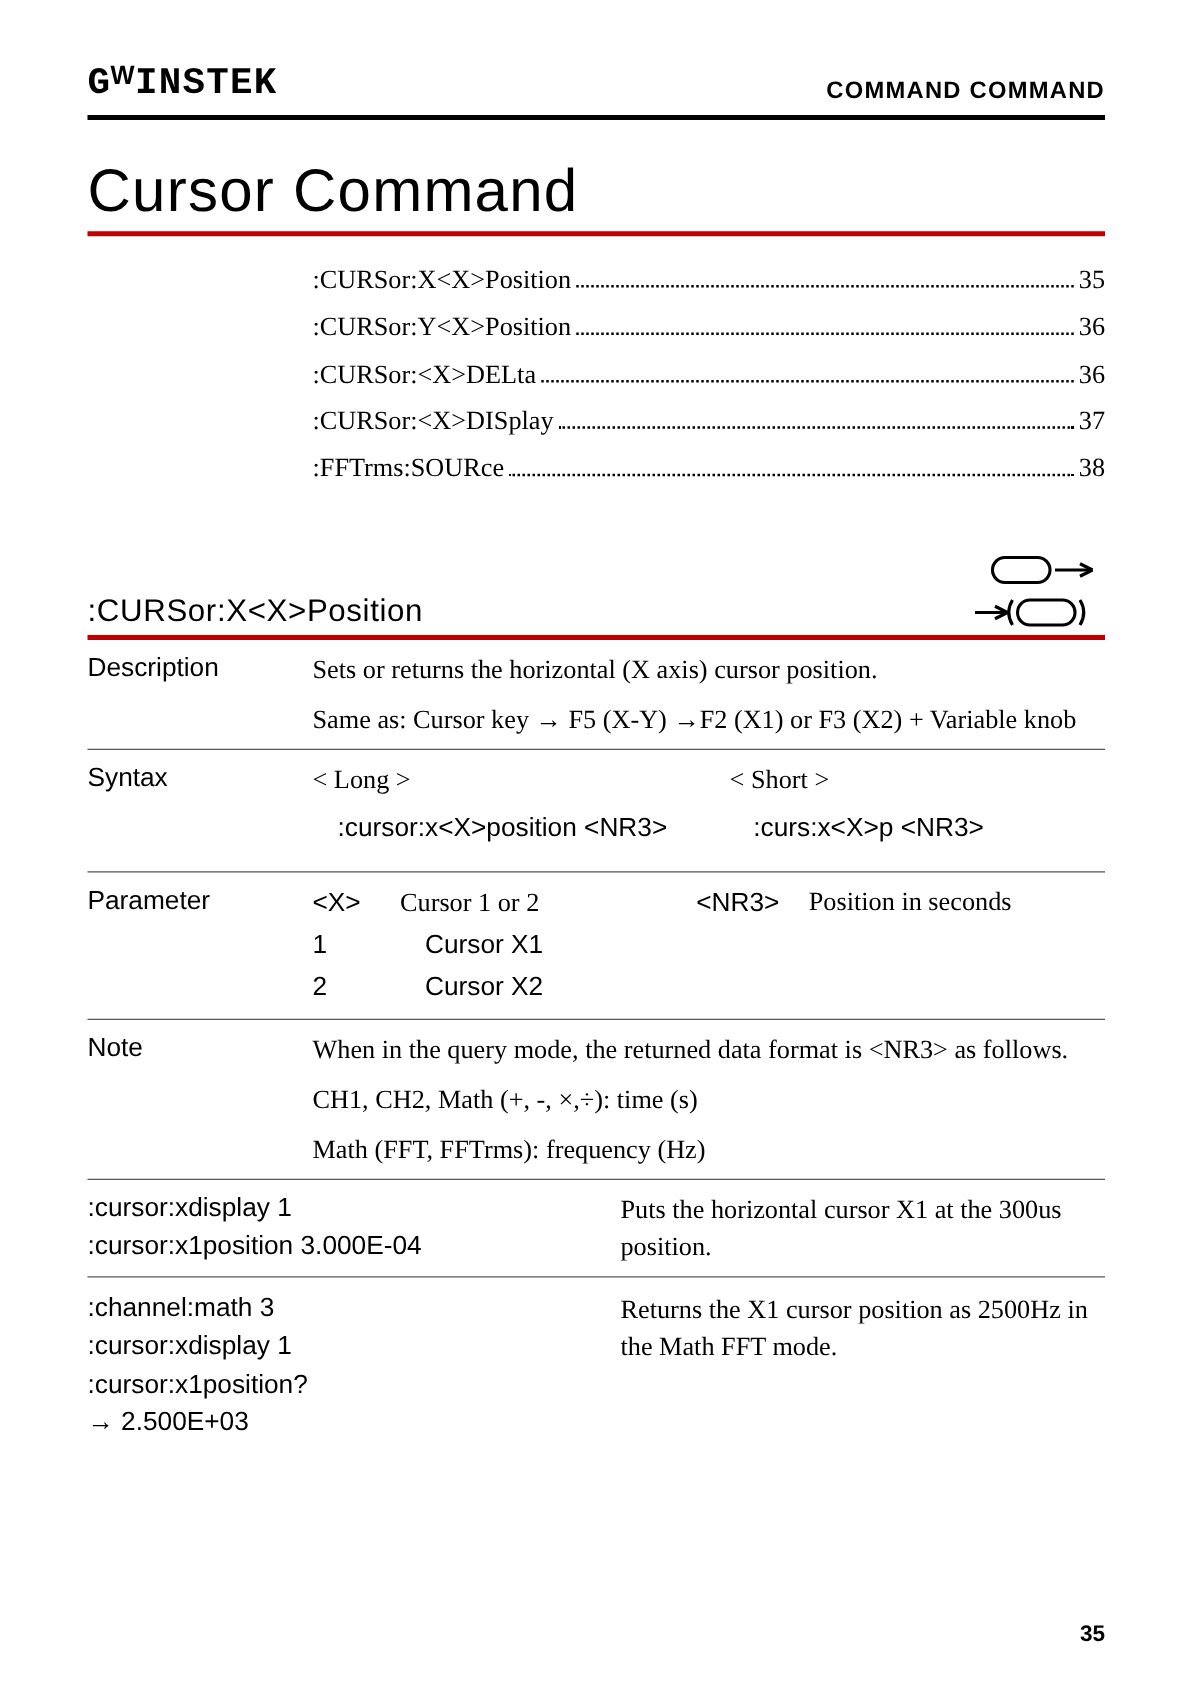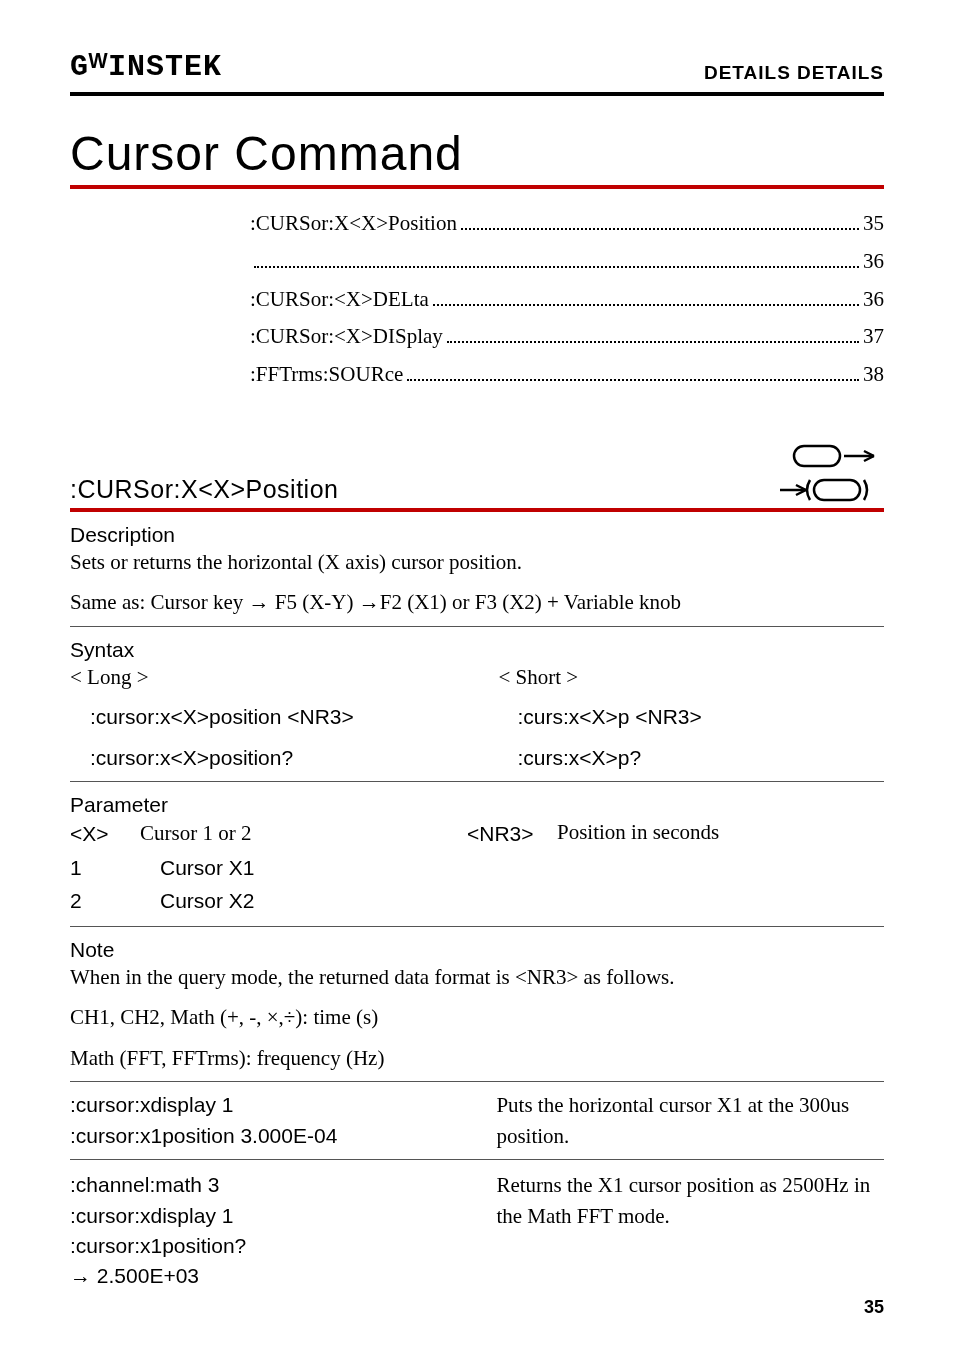--- a/index.html
+++ b/index.html
@@ -22,21 +22,21 @@
     .toc { margin: 16px 0 48px 180px; }
     .toc-row { display: flex; align-items: baseline; font-family: Georgia, serif; font-size: 21px; line-height: 1.8; }
     .toc-cmd { white-space: nowrap; }
     .dots { flex: 1; border-bottom: 2px dotted #000; margin: 0 4px 6px 4px; }
     .toc-pg { white-space: nowrap; }
 
     .cmd-head { display: flex; justify-content: space-between; align-items: flex-end; margin-bottom: 4px; }
     .cmd-name { font-family: Arial, sans-serif; font-size: 25px; letter-spacing: 0.5px; }
     .symset svg { display: block; }
 
-    .section-row { display: flex; border-bottom: 1px solid #555; padding: 8px 0; flex-direction: column; }
+    .section-row { display: flex; border-bottom: 1px solid #555; padding: 8px 0; }
     .section-row.noborder { border-bottom: none; }
     .lbl { font-family: Arial, sans-serif; font-size: 21px; width: 180px; flex-shrink: 0; padding-top: 3px; }
     .body { flex: 1; font-family: Georgia, serif; font-size: 21px; line-height: 1.45; }
     .body .arial { font-family: Arial, sans-serif; margin-left: 20px; }
 
     .two-col { display: flex; align-items: flex-end; }
     .two-col > div { flex: 1; }
     .two-col .colR { flex: 0.9; }
 
     .param-grid { display: flex; }
@@ -51,34 +51,35 @@
     .ex-col .exR { flex: 1; font-family: Georgia, serif; }
 
     .pgnum { position: absolute; bottom: 32px; right: 70px; font-family: Arial, sans-serif; font-weight: 700; font-size: 18px; }
     .space { height: 10px; }
   </style>
 </head>
 <body>
 
 <div class="hdr">
   <div class="logo">GᵂINSTEK</div>
-  <div class="hdr-title">DETAILS DETAILS</div>
+  <div class="hdr-title">COMMAND COMMAND</div>
 </div>
 <div class="hdr-rule"></div>
 
 <div class="h2">Cursor Command</div>
 <div class="red-rule"></div>
 
 <div class="toc">
   <div class="toc-row">
     <span class="toc-cmd">:CURSor:X&lt;X&gt;Position</span>
     <span class="dots"></span>
     <span class="toc-pg">35</span>
   </div>
   <div class="toc-row">
+    <span class="toc-cmd">:CURSor:Y&lt;X&gt;Position</span>
     <span class="dots"></span>
     <span class="toc-pg">36</span>
   </div>
   <div class="toc-row">
     <span class="toc-cmd">:CURSor:&lt;X&gt;DELta</span>
     <span class="dots"></span>
     <span class="toc-pg">36</span>
   </div>
   <div class="toc-row">
     <span class="toc-cmd">:CURSor:&lt;X&gt;DISplay</span>
@@ -126,24 +127,20 @@
     <div class="two-col">
       <div>&lt; Long &gt;</div>
       <div class="colR">&lt; Short &gt;</div>
     </div>
     <div class="space"></div>
     <div class="two-col">
       <div class="arial">:cursor:x&lt;X&gt;position &lt;NR3&gt;</div>
       <div class="arial colR">:curs:x&lt;X&gt;p &lt;NR3&gt;</div>
     </div>
     <div class="space"></div>
-    <div class="two-col">
-      <div class="arial">:cursor:x&lt;X&gt;position?</div>
-      <div class="arial colR">:curs:x&lt;X&gt;p?</div>
-    </div>
   </div>
 </div>
 
 <div class="section-row">
   <div class="lbl">Parameter</div>
   <div class="body">
     <div class="param-grid">
       <div class="c1">
         <div class="cline">&lt;X&gt;</div>
         <div class="cline">1</div>

